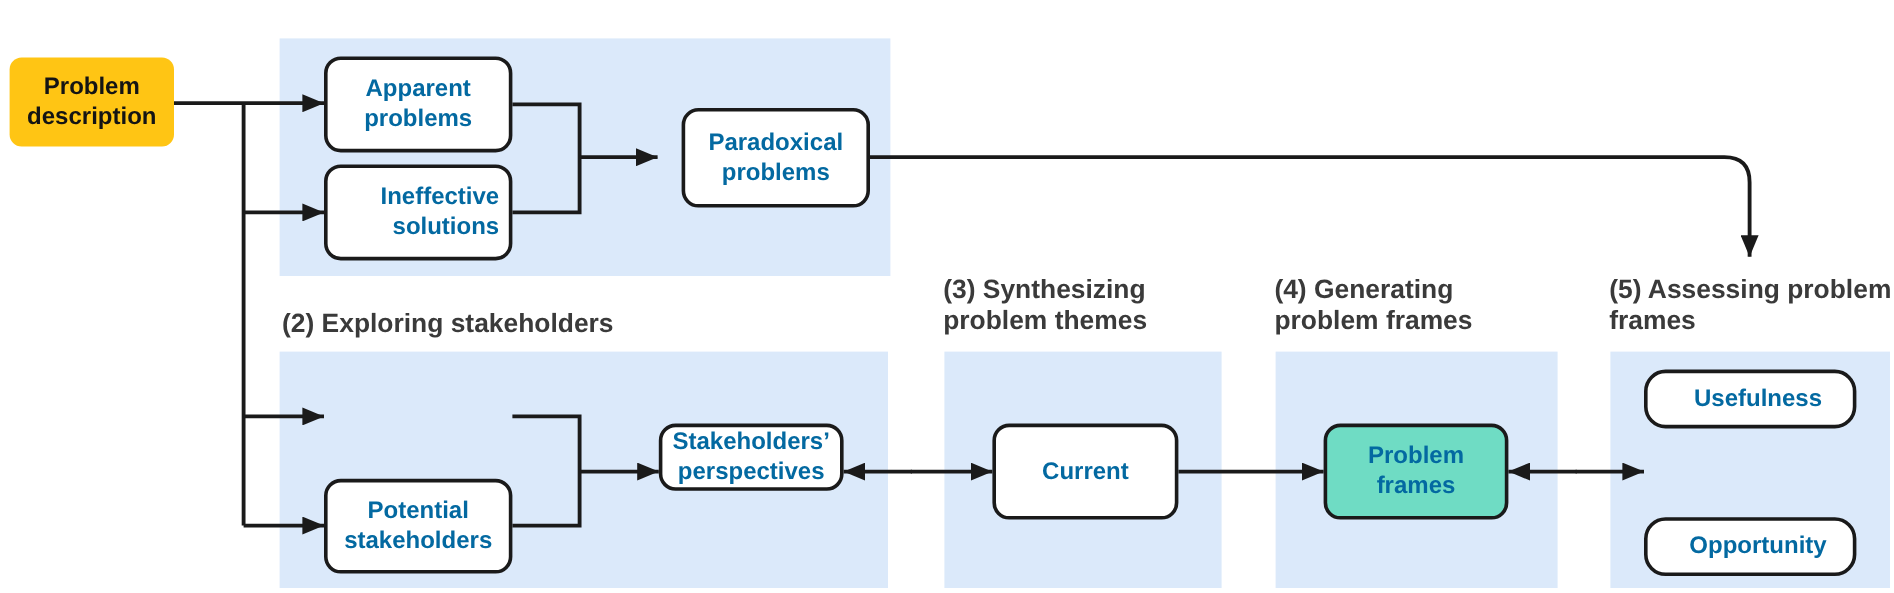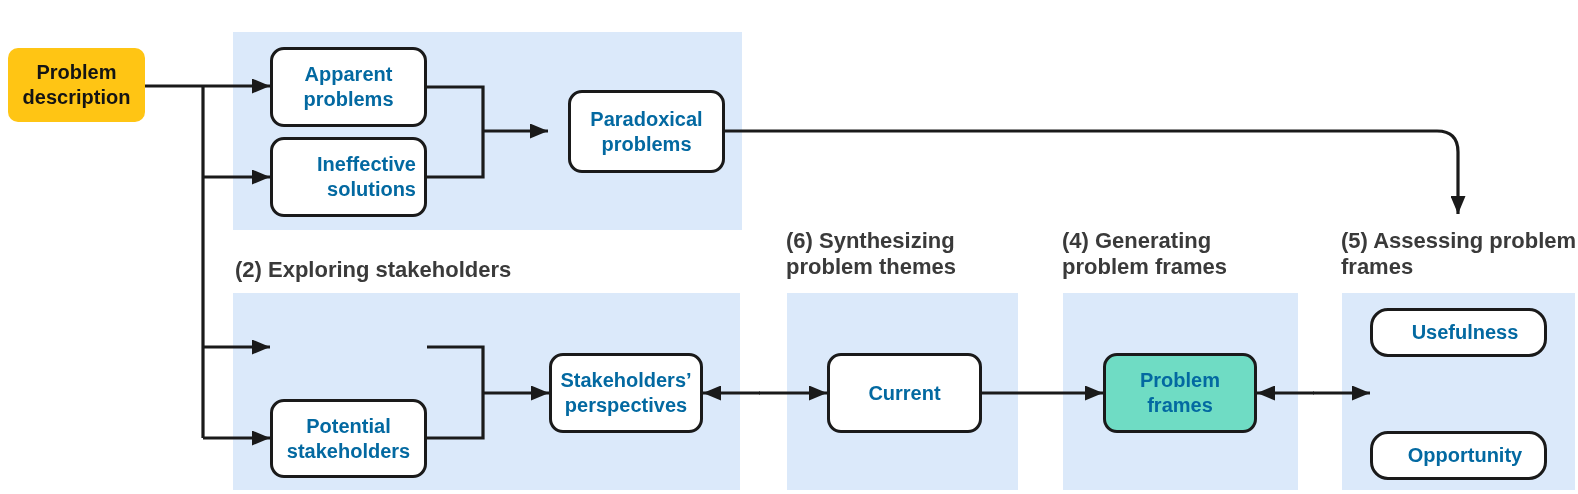--- a/index.html
+++ b/index.html
@@ -62,42 +62,42 @@
     <path class="ln" d="M427 347 H483 V438 H427"></path>
     <path class="ln" d="M483 393 H549" marker-end="url(#ah)"></path>
     <path class="ln" d="M760 393 H703" marker-end="url(#ah)"></path>
     <path class="ln" d="M759 393 H827" marker-end="url(#ah)"></path>
     <path class="ln" d="M982 393 H1103" marker-end="url(#ah)"></path>
     <path class="ln" d="M1314 393 H1257" marker-end="url(#ah)"></path>
     <path class="ln" d="M1313 393 H1370" marker-end="url(#ah)"></path>
   </svg>
 
   <div class="stage-title nowrap" style="left:235px; top:257px;">(2) Exploring stakeholders</div>
-  <div class="stage-title" style="left:786px; top:228px; width:240px;">(6) Synthesizing problem themes</div>
+  <div class="stage-title" style="left:786px; top:228px; width:240px;">(3) Synthesizing problem themes</div>
   <div class="stage-title" style="left:1062px;top:228px; width:240px;">(4) Generating problem frames</div>
   <div class="stage-title" style="left:1341px;top:228px; width:240px;">(5) Assessing problem frames</div>
 
   <div class="source" style="left:8px; top:48px; width:137px; height:74px;">
     <span>Problem description</span>
   </div>
 
   <div class="node" style="left:270px; top:47px;  width:157px; height:80px;">
     <span>Apparent problems</span>
   </div>
   <div class="node" style="left:270px; top:137px; width:157px; height:80px;text-align:right;">
     <span>Ineffective solutions</span>
   </div>
   <div class="node" style="left:548px; top:90px;  width:157px; height:83px;margin-left:20px;">
     <span>Paradoxical problems</span>
   </div>
 
   <div class="node" style="left:270px; top:399px; width:157px; height:79px;">
     <span>Potential stakeholders</span>
   </div>
-  <div class="node" style="left:549px; top:353px; width:154px; height:80px; padding:0 4px;">
+  <div class="node" style="left:549px; top:353px; width:154px; height:56px; padding:0 4px;">
     <span>Stakeholders’ perspectives</span>
   </div>
 
   <div class="node" style="left:827px; top:353px; width:155px; height:80px;">
     <span>Current</span>
   </div>
 
   <div class="node teal" style="left:1103px; top:353px; width:154px; height:80px;">
     <span>Problem frames</span>
   </div>

